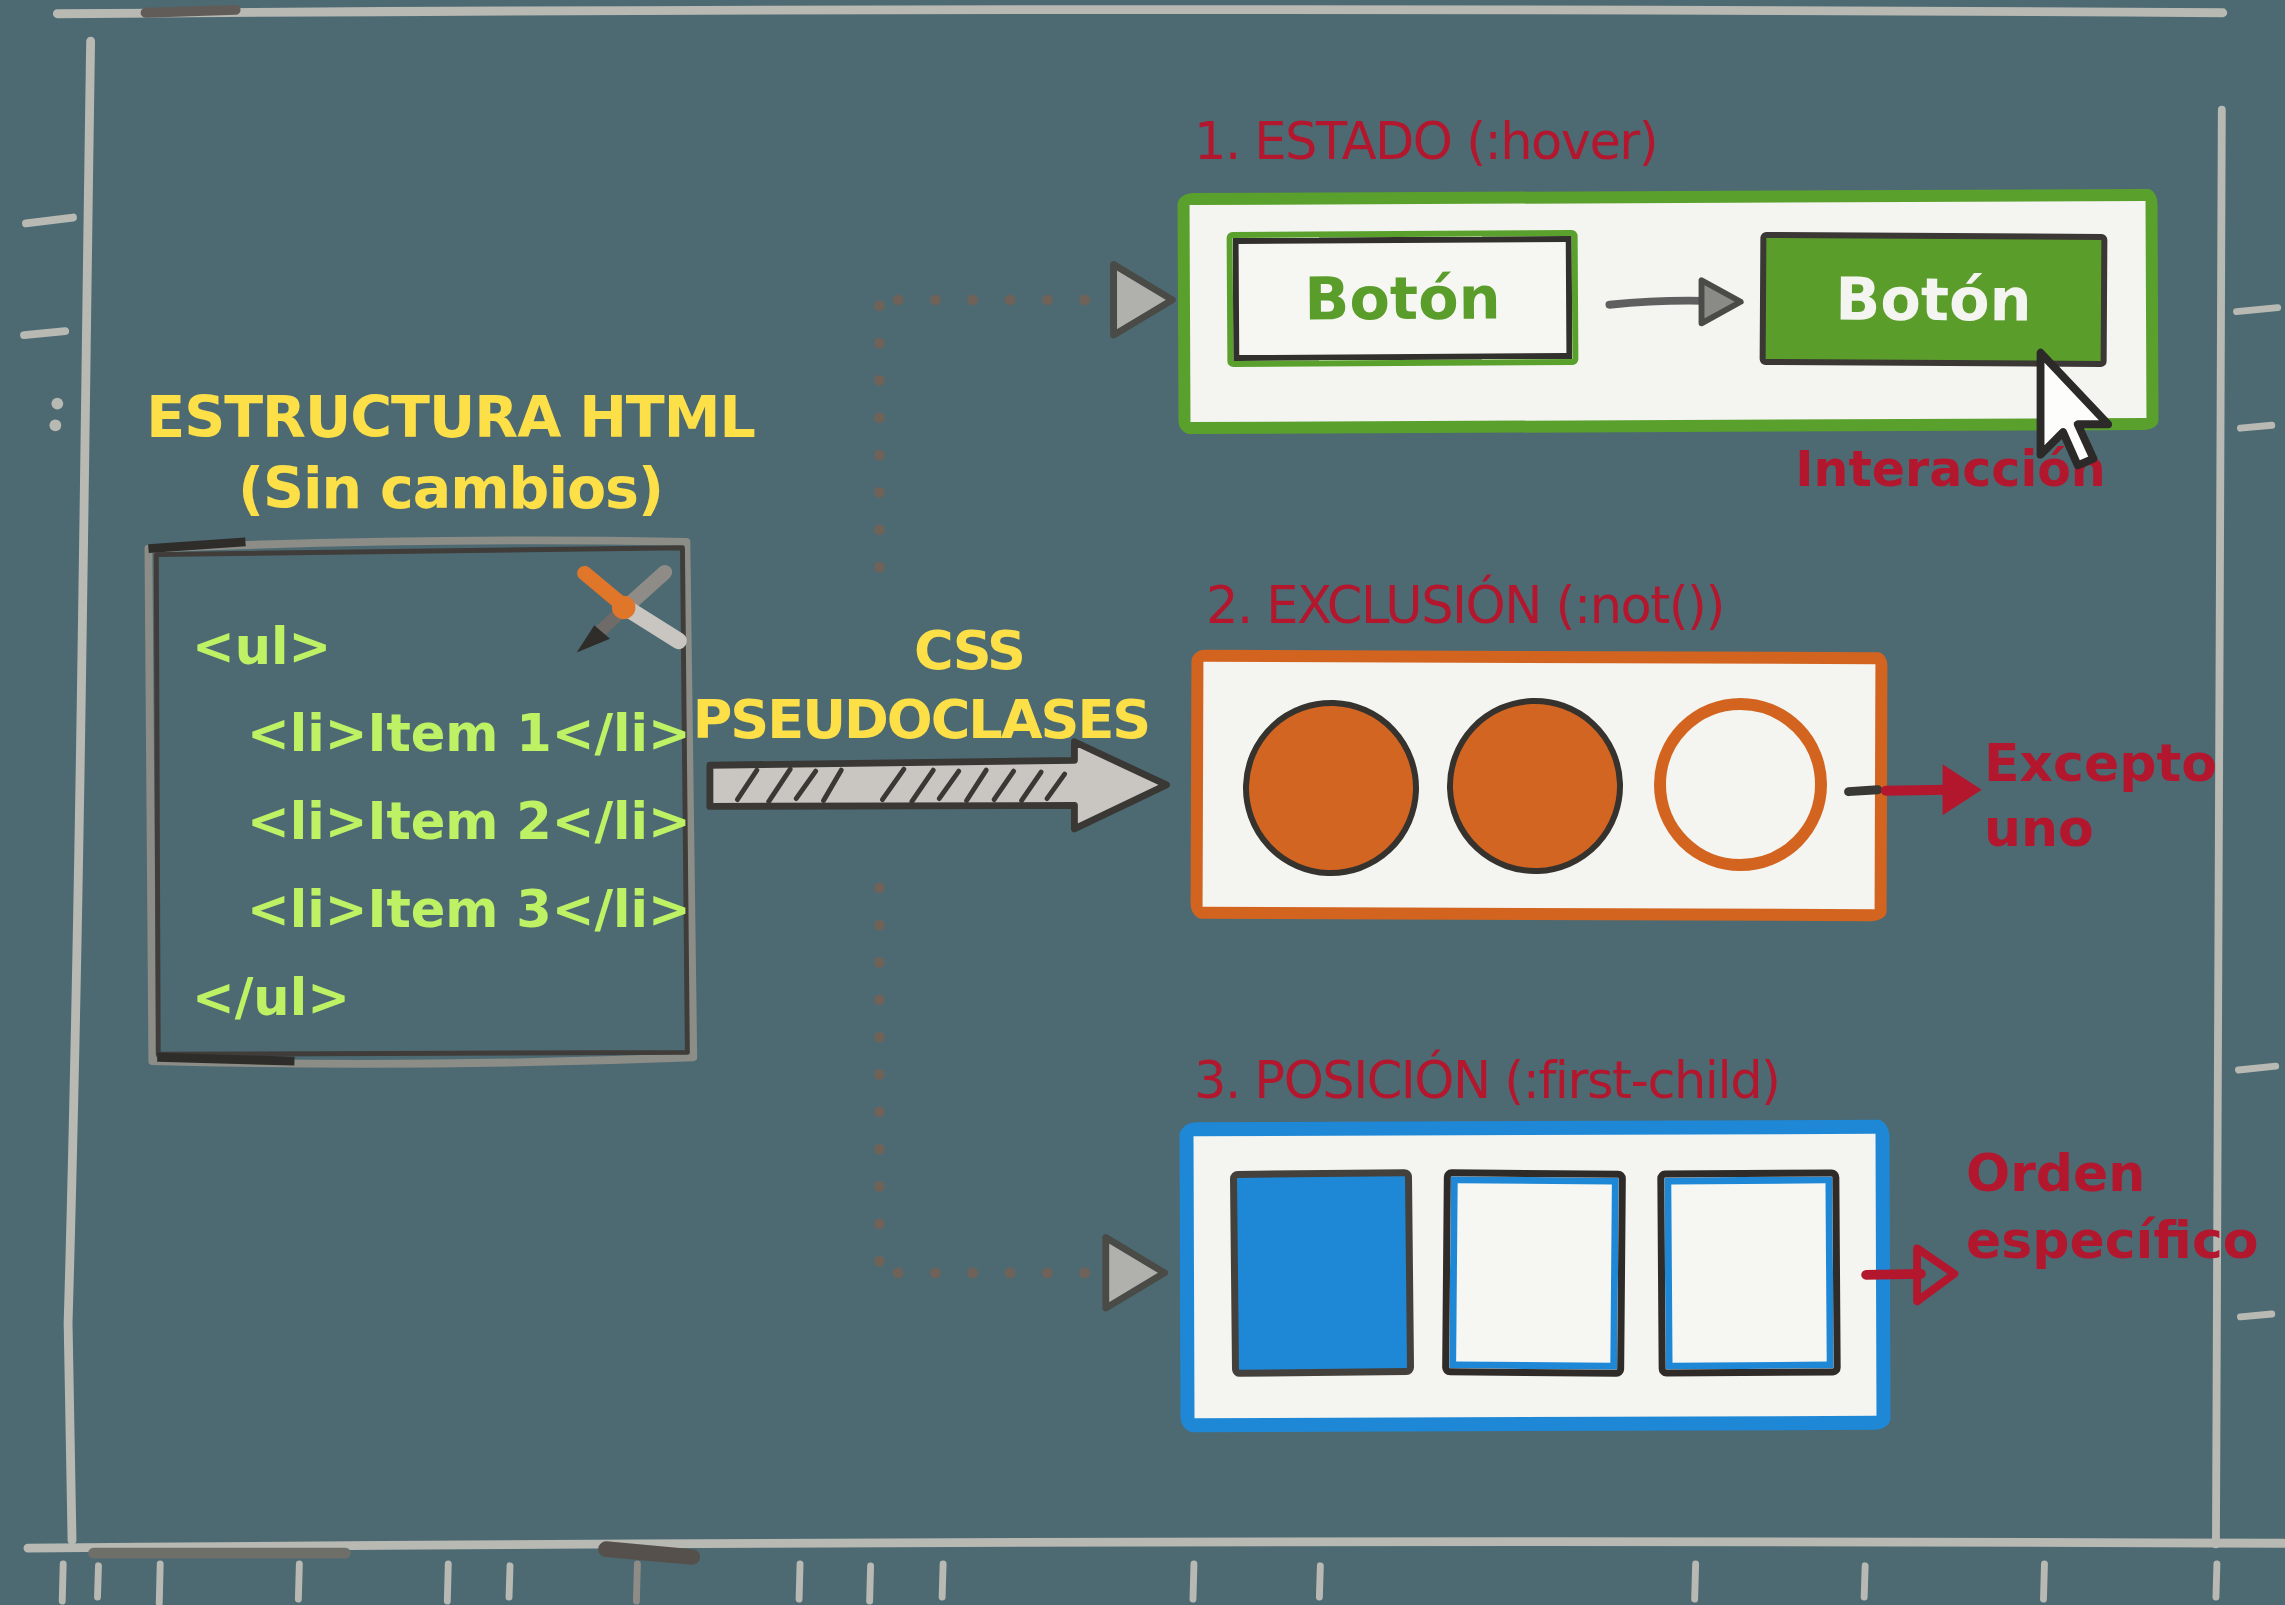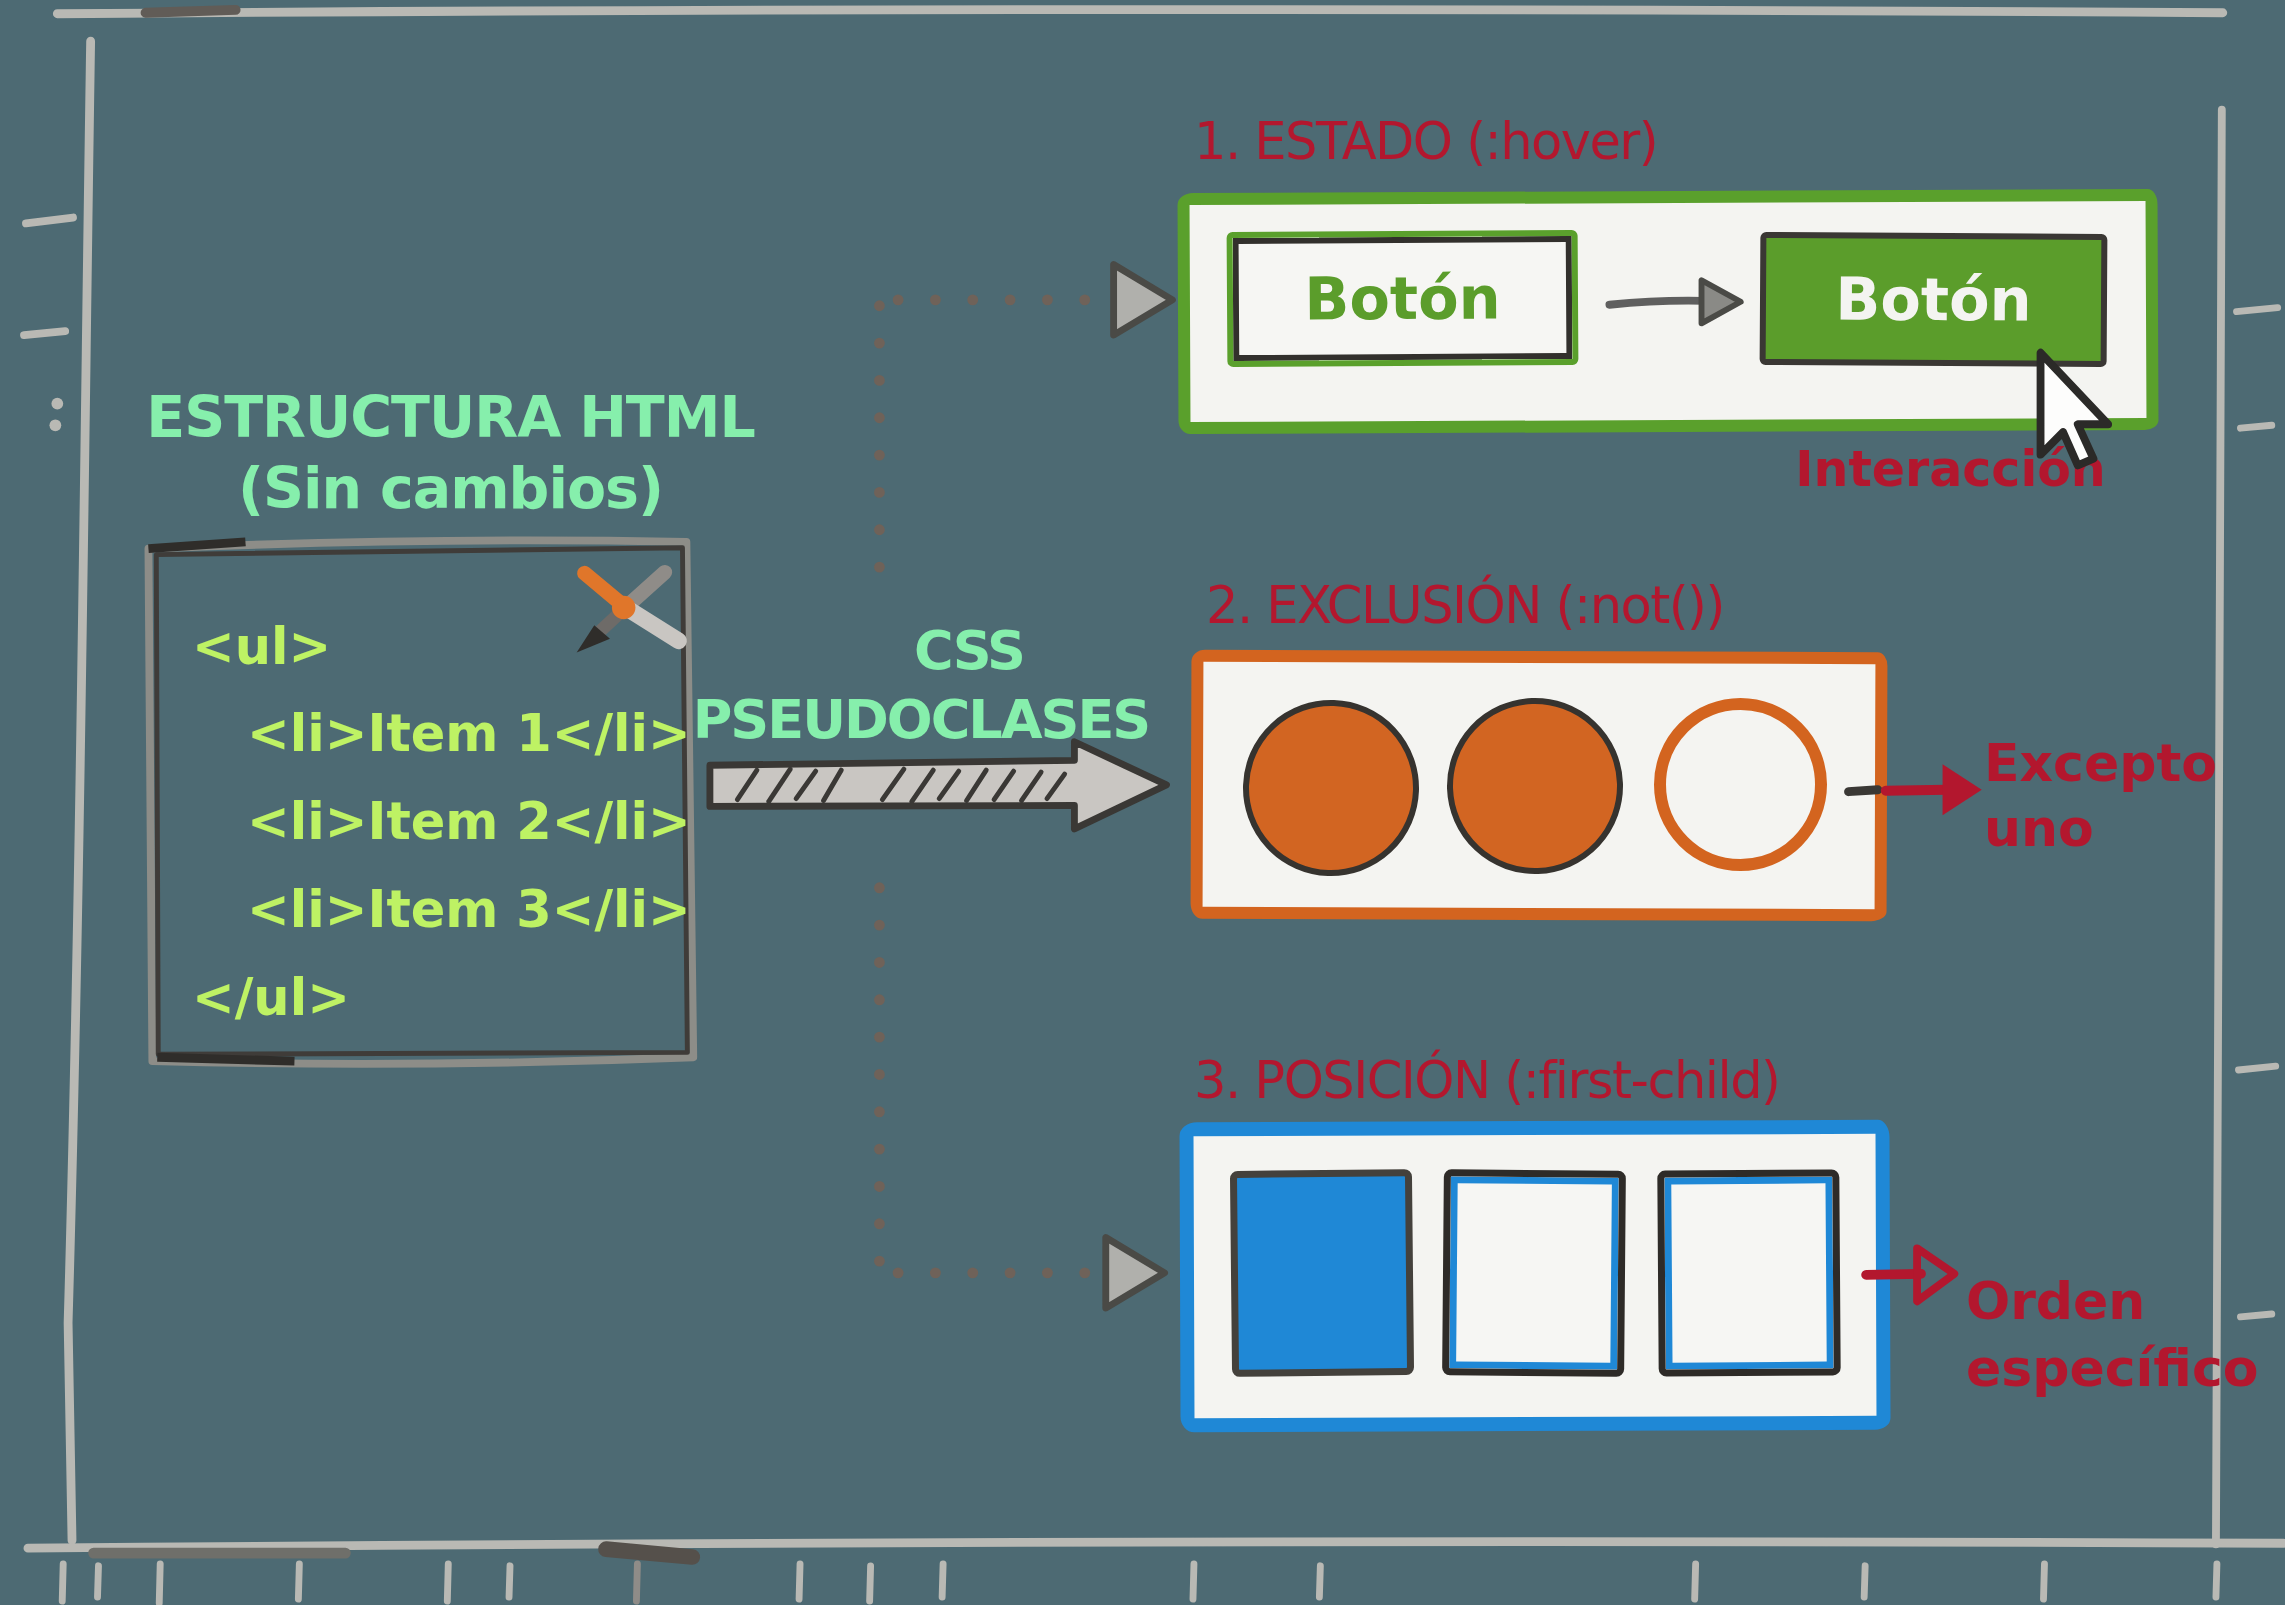--- a/index.html
+++ b/index.html
@@ -2,21 +2,21 @@
 <html><head>
 <meta charset="utf-8">
 <style>
   html,body{margin:0;padding:0;background:#3a4f56;}
   #canvas{
     position:relative;width:2286px;height:1605px;overflow:hidden;
     background:#4d6a73;
     font-family:"DejaVu Sans","Liberation Sans",sans-serif;
   }
   .abs{position:absolute;}
-  .red{color:#86efac;}
+  .red{color:#fde047;}
   .bold{font-weight:bold;}
   .ctr{text-align:center;}
   svg.layer{position:absolute;left:0;top:0;pointer-events:none;}
   
   .main-title{left:137px;top:382px;width:627px;font-size:57px;line-height:71px;letter-spacing:-1px;}
   .code-line{font-size:51px;font-weight:bold;color:#bef264;white-space:pre;}
   
   .hub-line{left:686px;width:470px;font-size:54px;letter-spacing:-2px;}
   
   .sec-title{font-size:51px;font-weight:normal;color:#b3172e;letter-spacing:-1.5px;white-space:nowrap;}
@@ -167,21 +167,21 @@
   <div class="abs caption" style="left:1984px;top:731px;">
     <div>Excepto</div>
     <div>uno</div>
   </div>
 
   <div class="abs sec-title" style="left:1194px;top:1051px;text-align:right;">3. POSICIÓN (:first-child)</div>
   <div class="panel blue"></div>
   <div class="square first"></div>
   <div class="square plain" style="left:1443px;top:1170px;transform:rotate(0.5deg);"></div>
   <div class="square plain" style="left:1658px;top:1170px;transform:rotate(-0.4deg);"></div>
-  <div class="abs caption" style="left:1966px;top:1268px;line-height:67px;">
+  <div class="abs caption" style="left:1966px;top:1140px;line-height:67px;">
     <div>Orden</div>
     <div>específico</div>
   </div>
 
   <svg class="layer" width="2286" height="1605" viewBox="0 0 2332 1638">
 
     <g>
       <path d="M 1642 311 Q 1692 306 1738 307" fill="none" stroke="#5f5f5f" stroke-width="8" stroke-linecap="round"></path>
       <polygon points="1736,286 1736,330 1776,308" fill="#8a8a86" stroke="#4a4a46" stroke-width="6" stroke-linejoin="round"></polygon>
     </g>

